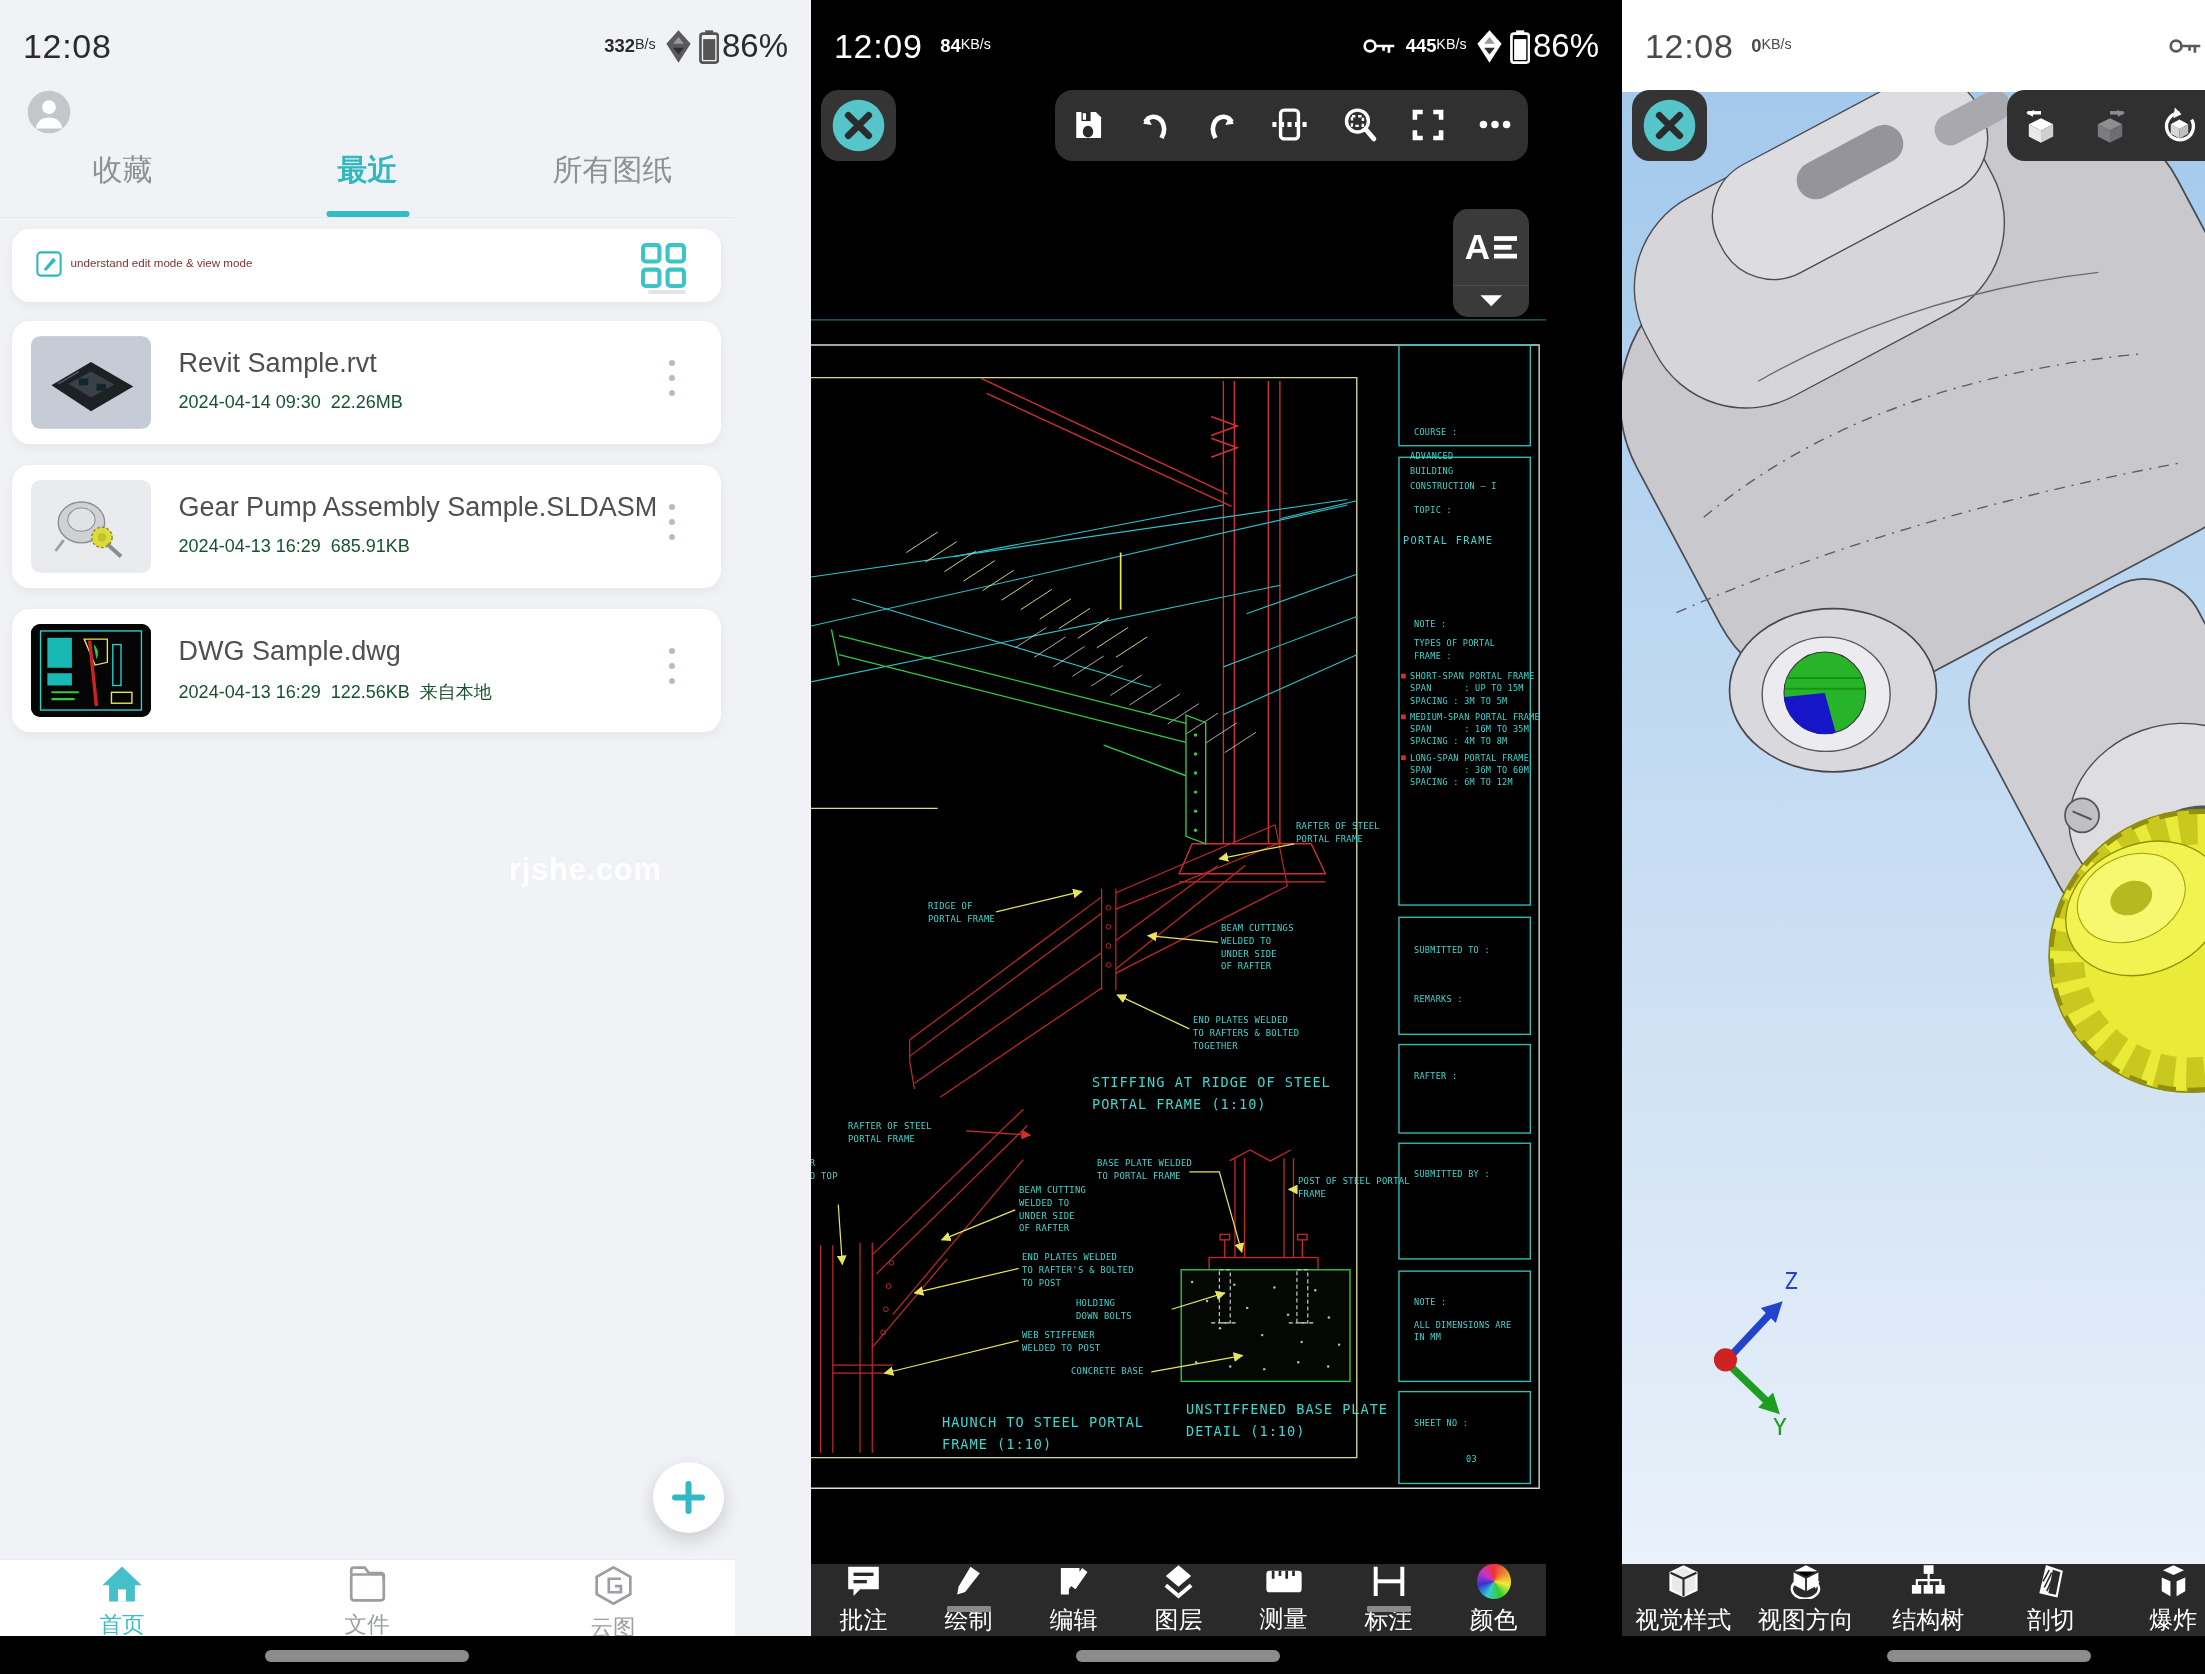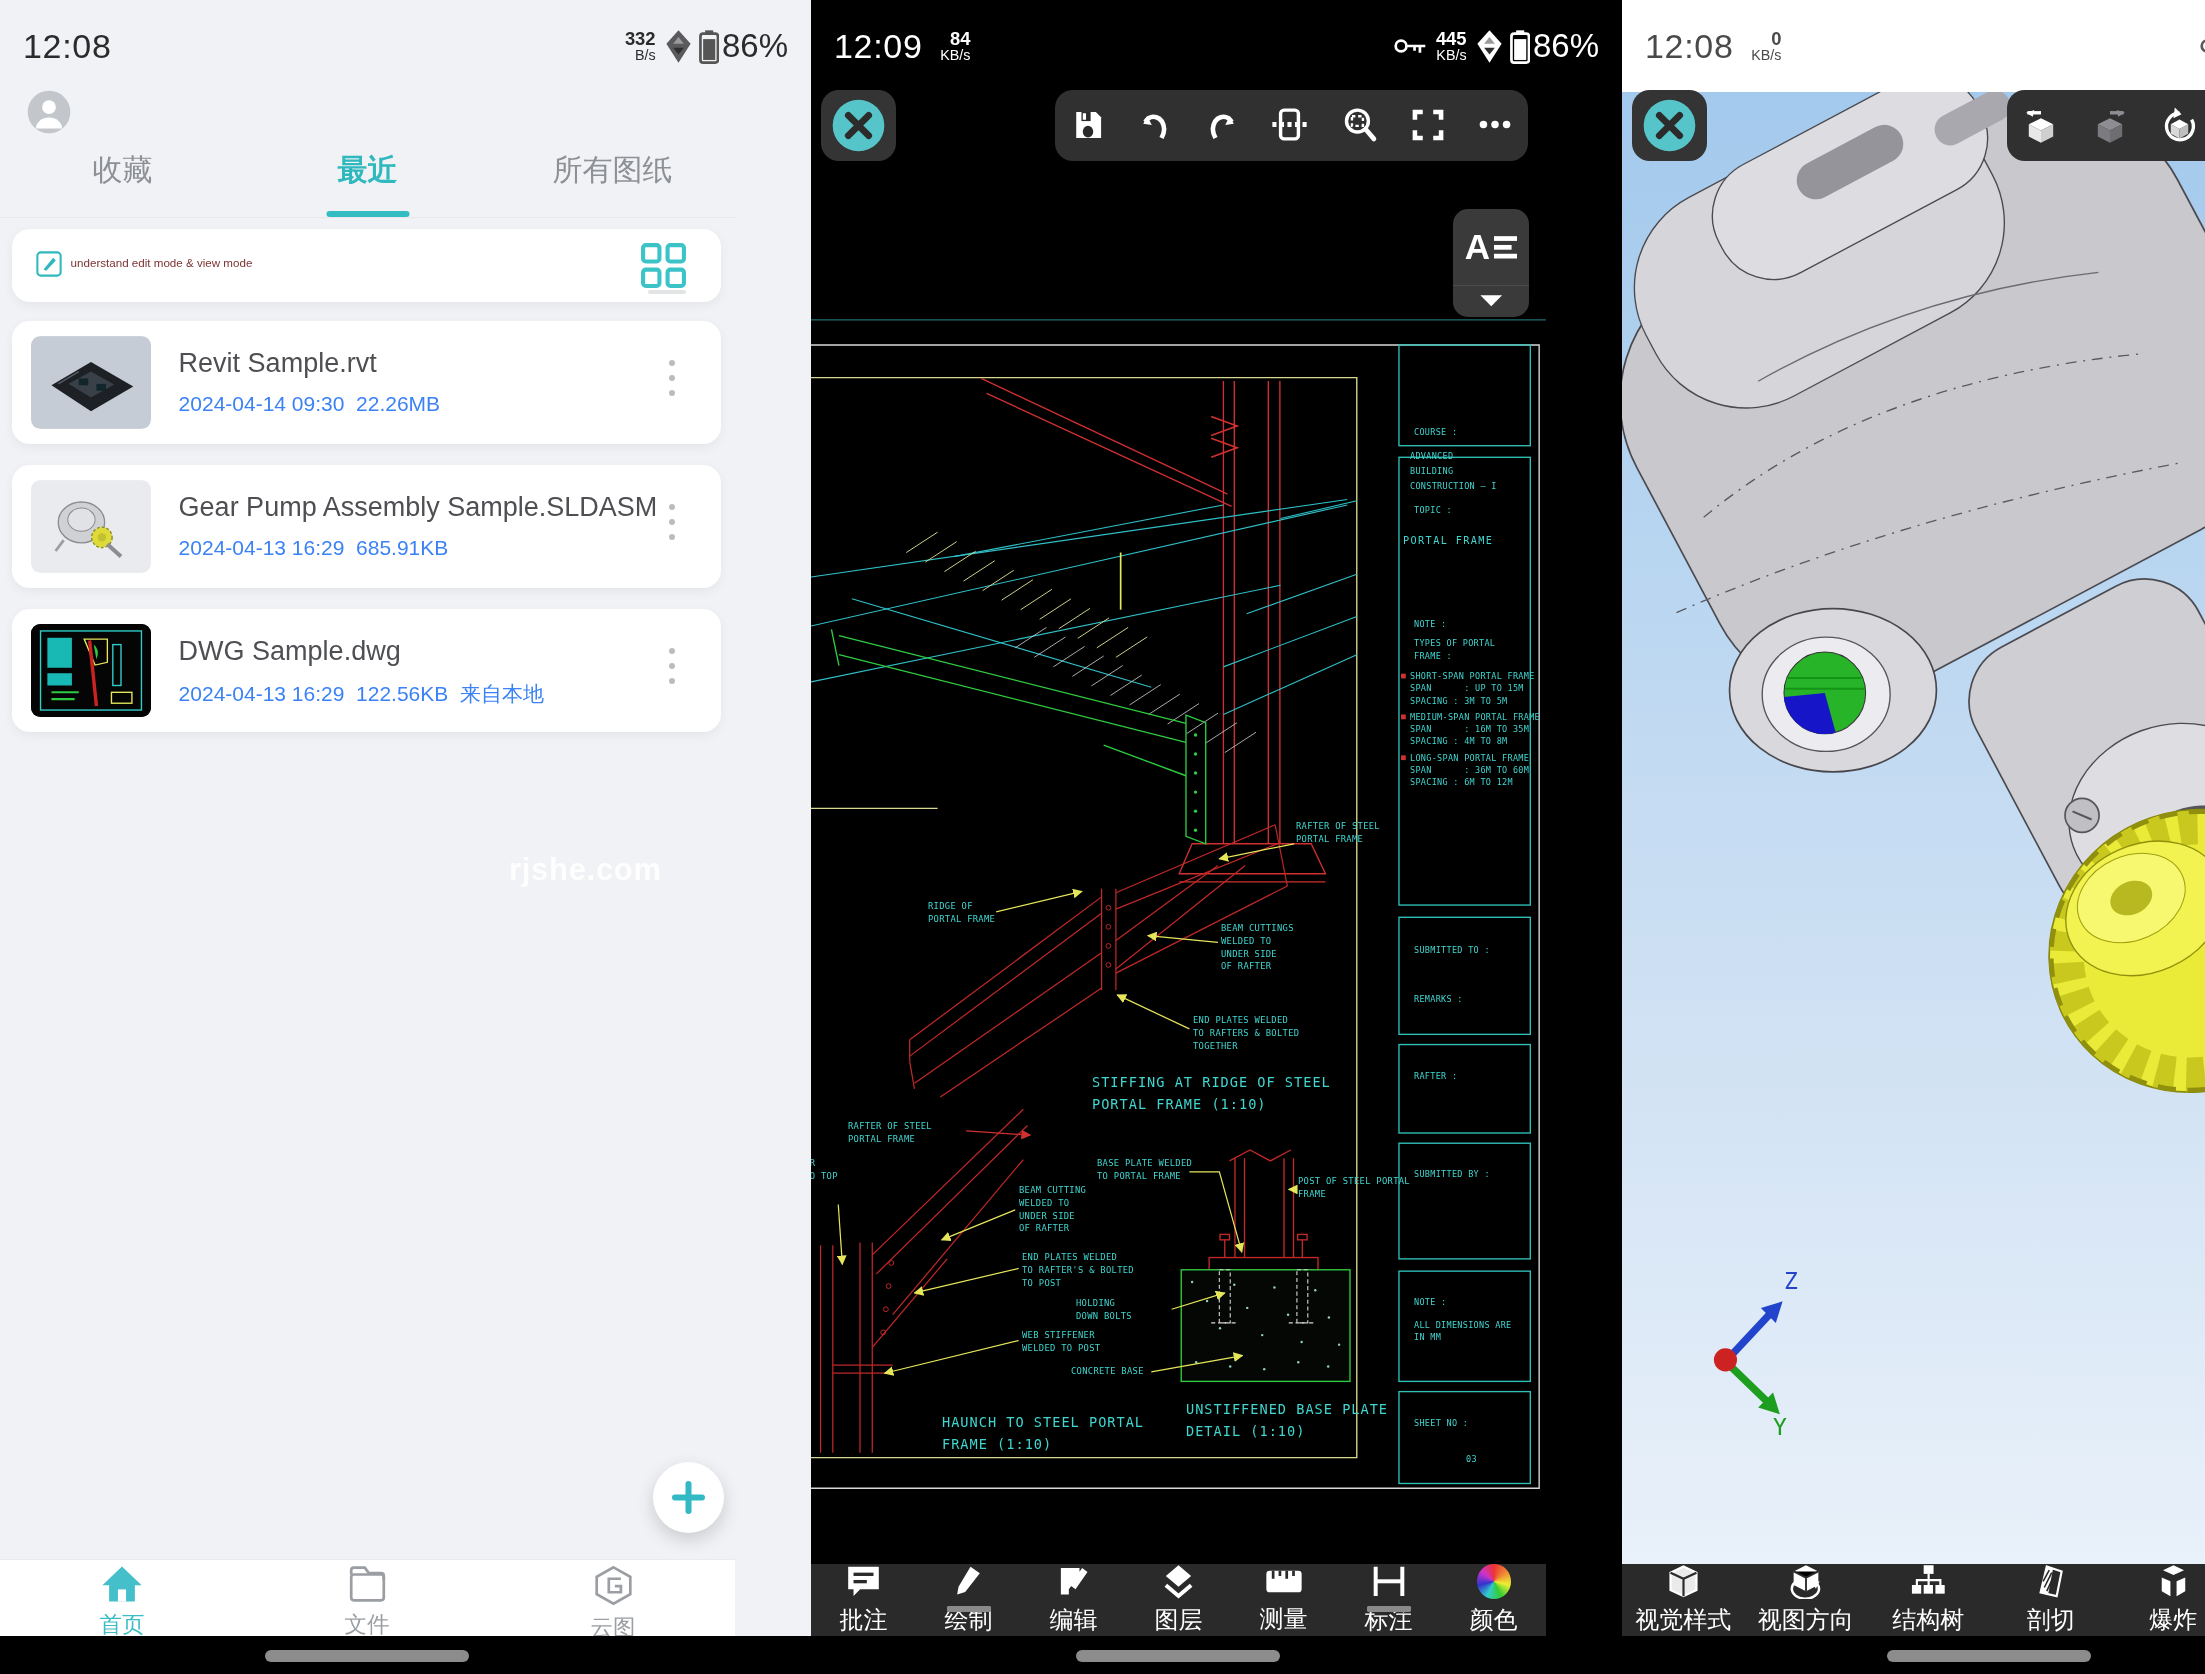--- a/index.html
+++ b/index.html
@@ -2,31 +2,31 @@
 <html style="font-size:11px"><head>
 <meta charset="utf-8">
 <style>
   html,body{margin:0;padding:0;background:#000;}
   #app{position:relative;width:2205px;height:1674px;font-family:"Liberation Sans",sans-serif;overflow:hidden;display:flex;}
   .panel{position:relative;width:811px;height:1674px;overflow:hidden;flex:0 0 auto;}
   .abs{position:absolute;}
   
   .sbar{position:absolute;top:0;left:0;width:100%;height:92px;display:flex;align-items:center;padding:0 23px;box-sizing:border-box;}
   .sbar .time{font-size:34px;letter-spacing:0.7px;}
-  .sbar .rate{display:flex;flex-direction:column;align-items:flex-end;line-height:1;margin-left:17.7px;}
+  .sbar .rate{display:flex;align-items:flex-start;line-height:1;margin-left:17.7px;}
   .sbar .rate .n{font-size:18.4px;font-weight:bold;}
   .sbar .rate .u{font-size:14.3px;}
   .sbar .spacer{flex:1;}
   .sbar .pct{font-size:33px;margin-left:2.7px;}
   .sbar svg{display:block;}
   
   .left{background:#f1f2f5;color:#2c2c2e;}
   .card{position:absolute;left:11.6px;width:709px;background:#fff;border-radius:17.7px;box-shadow:0 3.4px 11px rgba(0,0,0,0.05);}
   .fname{font-size:27px;color:#4e4f53;}
-  .fmeta{font-size:21px;color:#3b82f6;white-space:pre;}
+  .fmeta{font-size:18px;color:#14532d;white-space:pre;}
   .thumb{position:absolute;left:19px;top:15px;width:120px;height:93px;border-radius:9.5px;overflow:hidden;}
   .dots{position:absolute;right:45px;top:39px;width:6.8px;}
   .dots i{display:block;width:6.1px;height:6.1px;border-radius:50%;background:#b9bcc0;margin:0 0 8.8px 0;}
   .tab{font-size:30px;color:#8d9094;}
   .tab.active{color:#2fb9be;font-weight:bold;}
   .navitem{position:absolute;top:1565px;width:136px;text-align:center;}
   .navitem .lbl{display:block;font-size:22.5px;color:#9b9ea2;margin-top:4.1px;}
   .navitem.active .lbl{color:#3bbdc3;}
   .homebar{position:absolute;left:0;bottom:0;width:100%;height:38px;background:#000;}
   .pill{position:absolute;left:265px;top:13.6px;width:204px;height:12.3px;border-radius:6.1px;background:#8c8c8c;}

